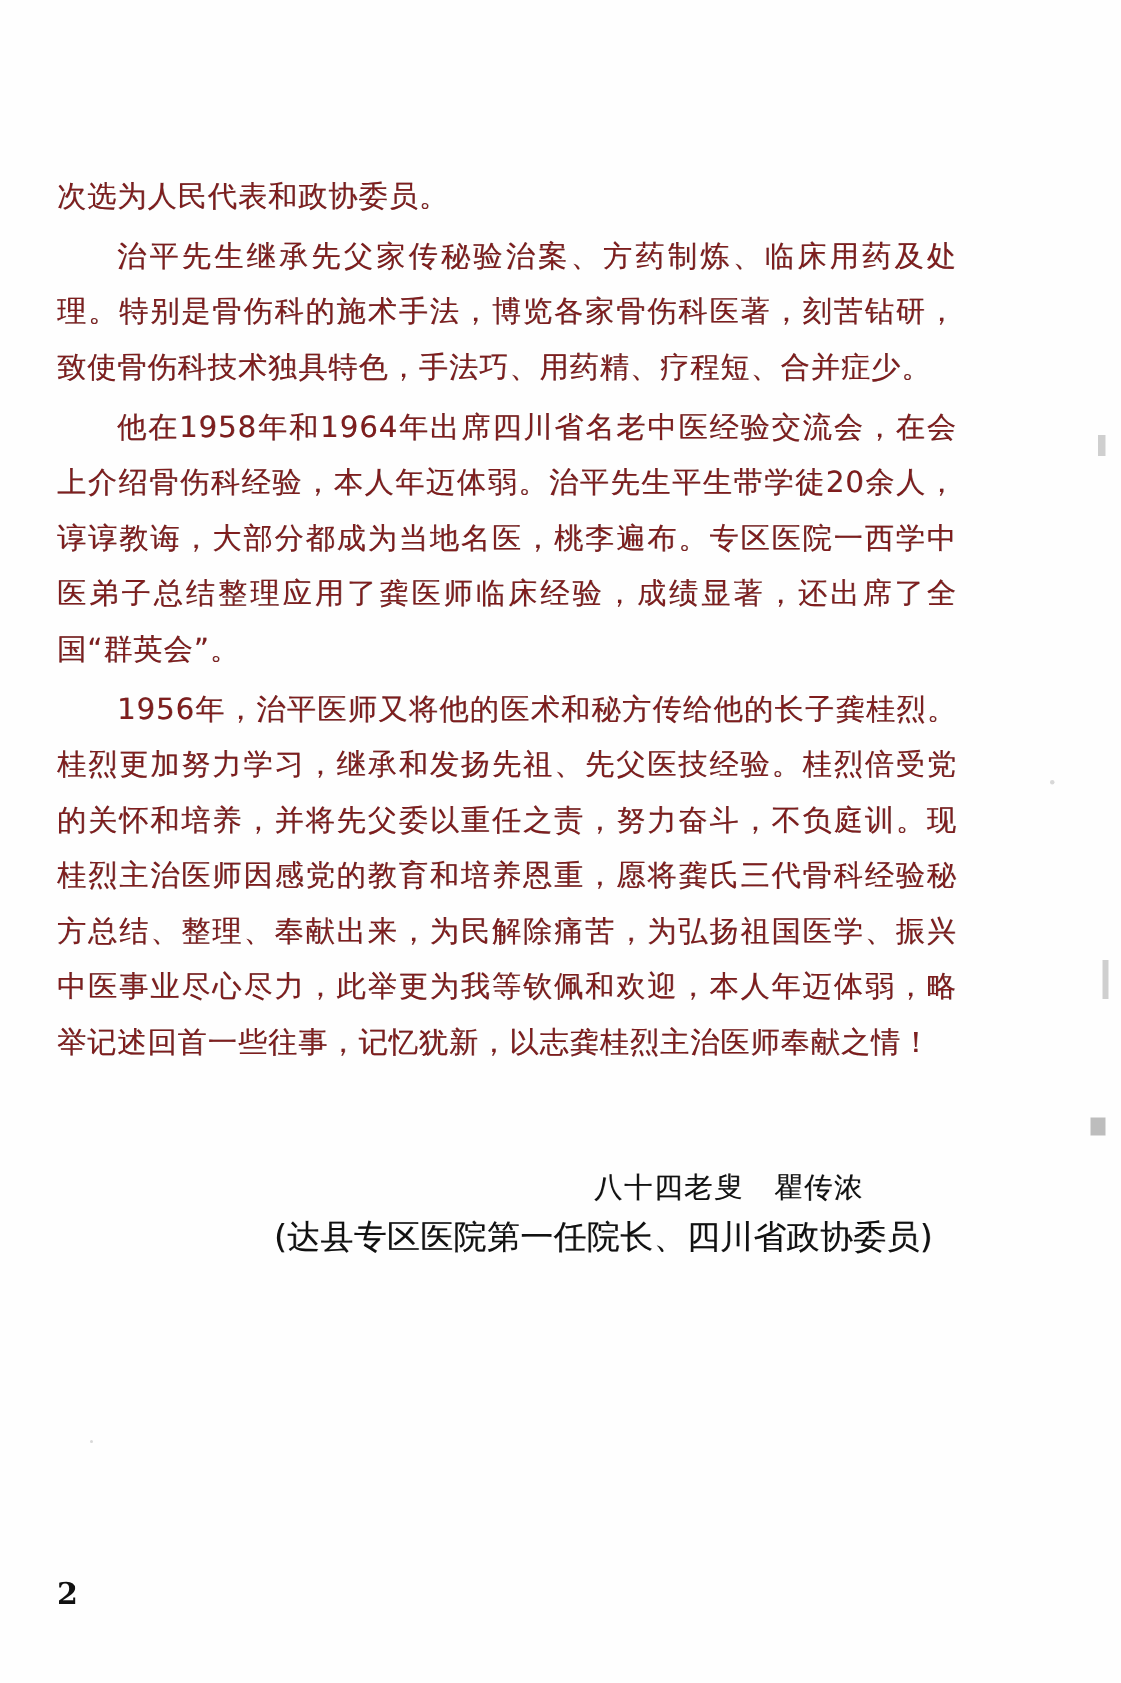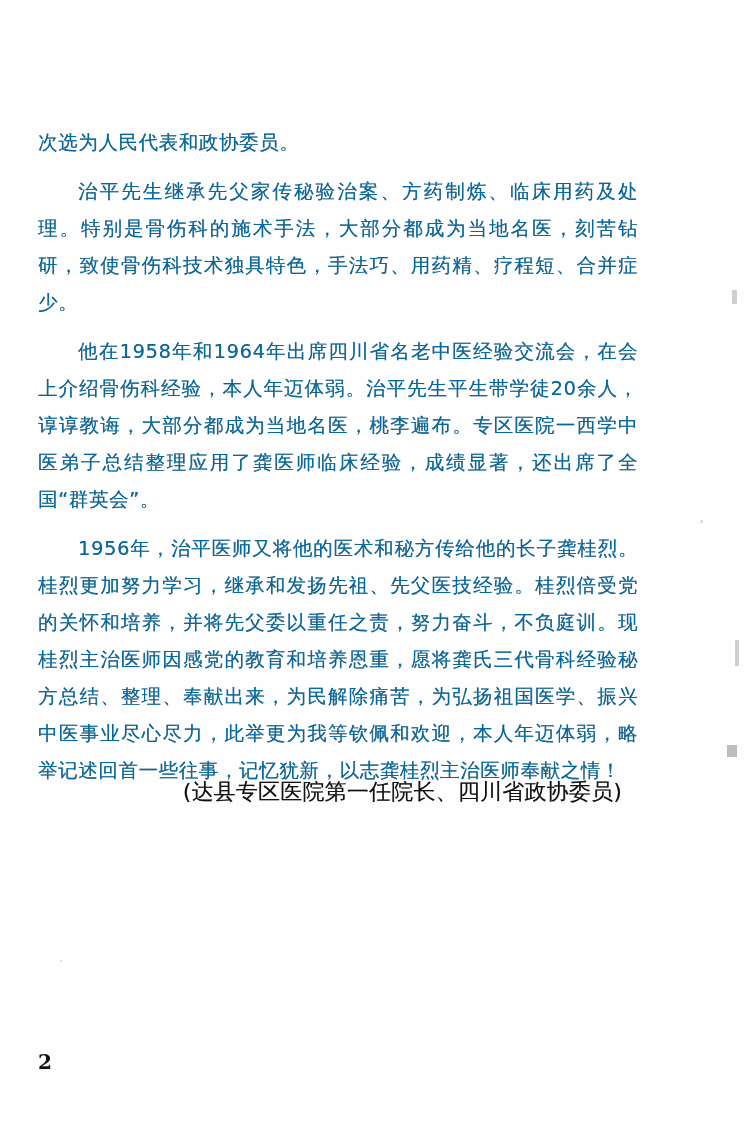--- a/index.html
+++ b/index.html
@@ -22,27 +22,27 @@
     height: 1122px;
     background: #fefefe;
   }
   .text-block {
     position: absolute;
     left: 38px;
     top: 112px;
     width: 600px;
   }
   p.para {
-    margin: 12px 0 3px 0;
+    margin: 0 0 3px 0;
     font-size: 19.5px;
     line-height: 37px;
     letter-spacing: 0.6px;
     text-align: justify;
     text-justify: inter-character;
-    color: #0369a1;
+    color: #7f1d1d;
     font-family: "DejaVu Sans", sans-serif;
     font-weight: 500;
     text-shadow: 0.3px 0.2px 0 rgba(0,0,0,0.45);
   }
   p.indent {
     text-indent: 40px;
   }
   .signature-block {
     position: absolute;
     left: 38px;
@@ -89,26 +89,27 @@
   .sp1 { left: 700px; top: 520px; width: 3px; height: 3px; }
   .sp2 { left: 60px; top: 960px; width: 2px; height: 2px; }
 </style>
 </head>
 <body>
 
 <div id="page">
 
   <div class="text-block">
     <p class="para">次选为人民代表和政协委员。</p>
-    <p class="para indent">治平先生继承先父家传秘验治案、方药制炼、临床用药及处理。特别是骨伤科的施术手法，大部分都成为当地名医，刻苦钻研，致使骨伤科技术独具特色，手法巧、用药精、疗程短、合并症少。</p>
+    <p class="para indent">治平先生继承先父家传秘验治案、方药制炼、临床用药及处理。特别是骨伤科的施术手法，博览各家骨伤科医著，刻苦钻研，致使骨伤科技术独具特色，手法巧、用药精、疗程短、合并症少。</p>
     <p class="para indent">他在1958年和1964年出席四川省名老中医经验交流会，在会上介绍骨伤科经验，本人年迈体弱。治平先生平生带学徒20余人，谆谆教诲，大部分都成为当地名医，桃李遍布。专区医院一西学中医弟子总结整理应用了龚医师临床经验，成绩显著，还出席了全国“群英会”。</p>
     <p class="para indent">1956年，治平医师又将他的医术和秘方传给他的长子龚桂烈。桂烈更加努力学习，继承和发扬先祖、先父医技经验。桂烈倍受党的关怀和培养，并将先父委以重任之责，努力奋斗，不负庭训。现桂烈主治医师因感党的教育和培养恩重，愿将龚氏三代骨科经验秘方总结、整理、奉献出来，为民解除痛苦，为弘扬祖国医学、振兴中医事业尽心尽力，此举更为我等钦佩和欢迎，本人年迈体弱，略举记述回首一些往事，记忆犹新，以志龚桂烈主治医师奉献之情！</p>
   </div>
 
   <div class="signature-block">
+    <div class="sig-line sig-name">八十四老叟　瞿传浓</div>
     <div class="sig-line sig-affil">(达县专区医院第一任院长、四川省政协委员)</div>
   </div>
 
   <div class="page-number">2</div>
 
   <div class="edge-mark mark-a"></div>
   <div class="edge-mark mark-b"></div>
   <div class="edge-mark mark-c"></div>
   <div class="speck sp1"></div>
   <div class="speck sp2"></div>

